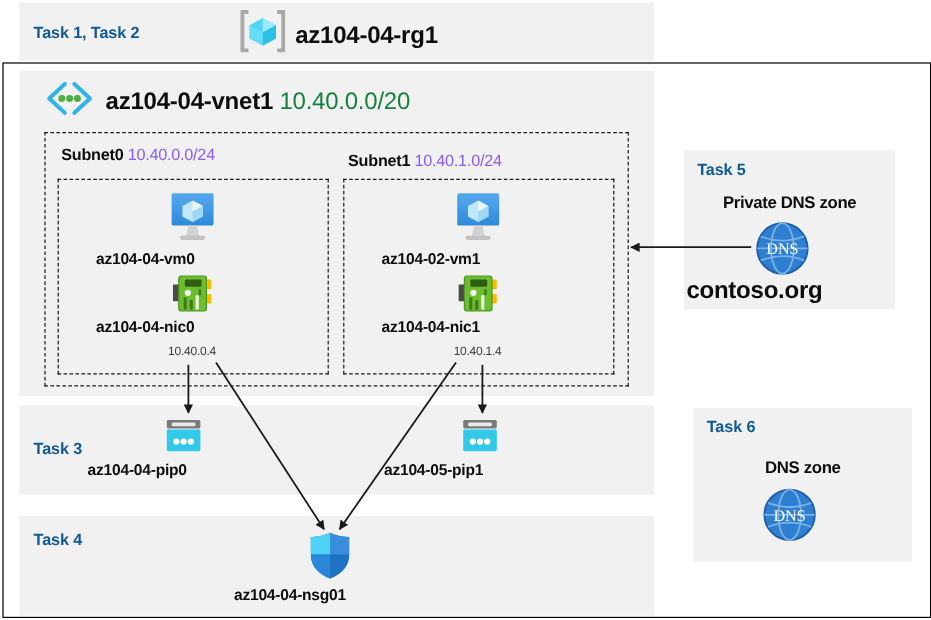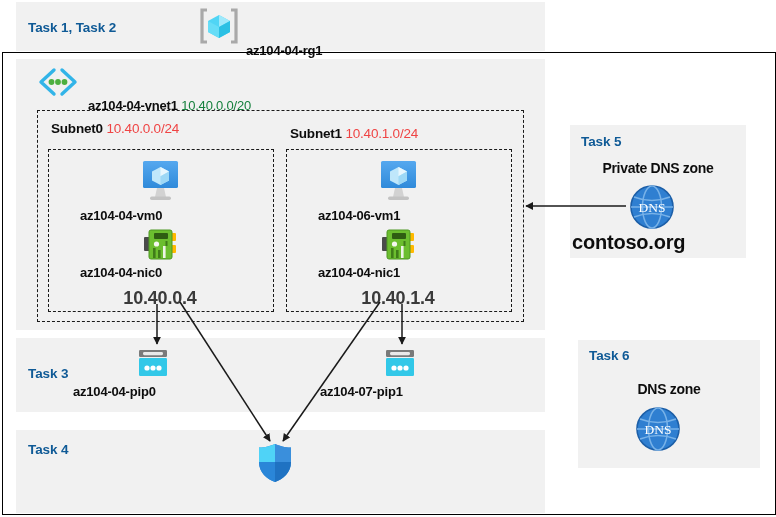--- a/index.html
+++ b/index.html
@@ -42,58 +42,57 @@
   .task-label {
     position: absolute;
     color: #0f5a96;
     font-size: 13.5px;
     font-weight: bold;
     letter-spacing: -0.1px;
     white-space: nowrap;
   }
   .res-title {
     position: absolute;
+    font-size: 20px;
+    font-weight: bold;
+    color: #0d0d0d;
+    white-space: nowrap;
+    letter-spacing: -0.2px;
+  }
+  .res-title .light {
+    font-weight: normal;
+    color: #15803d;
+  }
+  .node-name {
+    position: absolute;
     font-size: 13px;
     font-weight: bold;
     color: #0d0d0d;
     white-space: nowrap;
-    letter-spacing: -0.2px;
-    margin-top: 24px;
-  }
-  .res-title .light {
-    font-weight: normal;
-    color: #15803d;
-  }
-  .node-name {
-    position: absolute;
-    font-size: 13px;
-    font-weight: bold;
-    color: #0d0d0d;
-    white-space: nowrap;
     text-align: left;
     letter-spacing: -0.2px;
   }
   .node-sub {
     position: absolute;
-    font-size: 18px;
-    font-weight: bold;
+    font-size: 10px;
+    font-weight: normal;
     color: #3a3a3a;
     white-space: nowrap;
     text-align: center;
     letter-spacing: -0.2px;
   }
   .subnet-label {
     position: absolute;
     font-size: 13.5px;
     color: #0d0d0d;
     white-space: nowrap;
     letter-spacing: -0.2px;
   }
   .subnet-label b { font-weight: bold; }
-  .subnet-label span.cidr { font-weight: normal; color: #ef4444; }
+  .subnet-label span.cidr { font-weight: normal; color: #8b5cf6; }
   .zone-heading {
     position: absolute;
     font-size: 14px;
     font-weight: bold;
     color: #0d0d0d;
     white-space: nowrap;
     text-align: center;
     letter-spacing: -0.3px;
   }
 
@@ -211,21 +210,21 @@
       </defs>
       <rect x="6" y="2" width="35" height="27" rx="1.6" fill="url(#vmg1)"></rect>
       <polygon points="23.5,8 32,12.6 32,21.4 23.5,26 15,21.4 15,12.6" fill="#bfe7fb"></polygon>
       <polygon points="23.5,8 32,12.6 23.5,17.2" fill="#e8f7fe"></polygon>
       <polygon points="23.5,17.2 32,12.6 32,21.4 23.5,26" fill="#9dd8f6"></polygon>
       <path d="M20 29 L27 29 L29 38 L18 38 Z" fill="#d2d2d2"></path>
       <rect x="13" y="37.5" width="21" height="3.4" rx="1.7" fill="#c3c3c3"></rect>
     </svg>
   </div>
 
-  <div class="node-name" style="left:318px; top:208px; width:160px;">az104-06-vm1</div>
+  <div class="node-name" style="left:318px; top:208px; width:160px;">az104-02-vm1</div>
 
   <div class="icon" style="left:382px; top:228px; width:33px; height:33px;">
     <svg viewBox="0 0 33 33" width="33" height="33">
       <rect x="0" y="9" width="6" height="14" rx="1" fill="#4a4a4a"></rect>
       <rect x="27" y="5" width="5" height="8" rx="1" fill="#ffb900"></rect>
       <rect x="27" y="17" width="5" height="8" rx="1" fill="#ffb900"></rect>
       <rect x="5" y="2" width="23" height="29" rx="2" fill="#6cbe2f"></rect>
       <rect x="5" y="2" width="23" height="29" rx="2" fill="none" stroke="#4c9722" stroke-width="1"></rect>
       <rect x="10" y="5" width="14" height="6" rx="1" fill="#2f5d12"></rect>
       <circle cx="12.5" cy="16" r="2.6" fill="#f4f7ef"></circle>
@@ -258,35 +257,36 @@
   <div class="icon" style="left:382px; top:348px; width:36px; height:32px;">
     <svg viewBox="0 0 36 32" width="36" height="32">
       <rect x="4" y="2" width="28" height="7" rx="1.2" fill="#7a7a7a"></rect>
       <rect x="8" y="4" width="20" height="3.2" rx="1.4" fill="#e9e9e9"></rect>
       <rect x="4" y="10" width="28" height="18" rx="1.2" fill="#32c8e8"></rect>
       <circle cx="12" cy="20" r="2.6" fill="#ffffff"></circle>
       <circle cx="18" cy="20" r="2.6" fill="#ffffff"></circle>
       <circle cx="24" cy="20" r="2.6" fill="#ffffff"></circle>
     </svg>
   </div>
-  <div class="node-name" style="left:320px; top:384px; width:160px;">az104-07-pip1</div>
+  <div class="node-name" style="left:320px; top:384px; width:160px;">az104-05-pip1</div>
 
   <div class="panel-gray" style="left:16px; top:430px; width:529px; height:83px;"></div>
 
   <div class="task-label" style="left:28px; top:442px;">Task 4</div>
 
   <div class="icon" style="left:256px; top:442px; width:38px; height:42px;">
     <svg viewBox="0 0 38 42" width="38" height="42">
       <path d="M19 2 C12 5, 6 5.5, 3 5.5 L3 20 C3 31, 11 37, 19 40 C27 37, 35 31, 35 20 L35 5.5 C32 5.5, 26 5, 19 2 Z" fill="#2f8ada"></path>
       <path d="M19 2 C12 5, 6 5.5, 3 5.5 L3 20 L19 20 Z" fill="#4fd3f7"></path>
       <path d="M19 20 L35 20 L35 5.5 C32 5.5, 26 5, 19 2 Z" fill="#3a8fdc"></path>
       <path d="M3 20 L19 20 L19 40 C11 37, 3 31, 3 20 Z" fill="#2a86d8"></path>
       <path d="M19 20 L35 20 C35 31, 27 37, 19 40 Z" fill="#1f72c2"></path>
     </svg>
   </div>
+  <div class="node-name" style="left:195px; top:488px; width:160px;">az104-04-nsg01</div>
 
   <div class="panel-gray" style="left:570px; top:125px; width:176px; height:133px;"></div>
 
   <div class="task-label" style="left:581px; top:134px;">Task 5</div>
 
   <div class="zone-heading" style="left:578px; top:160px; width:160px;">Private DNS zone</div>
 
   <div class="icon" style="left:629px; top:184px; width:46px; height:46px;">
     <svg viewBox="0 0 46 46" width="46" height="46">
       <circle cx="23" cy="23" r="21" fill="#2f7fd1"></circle>

